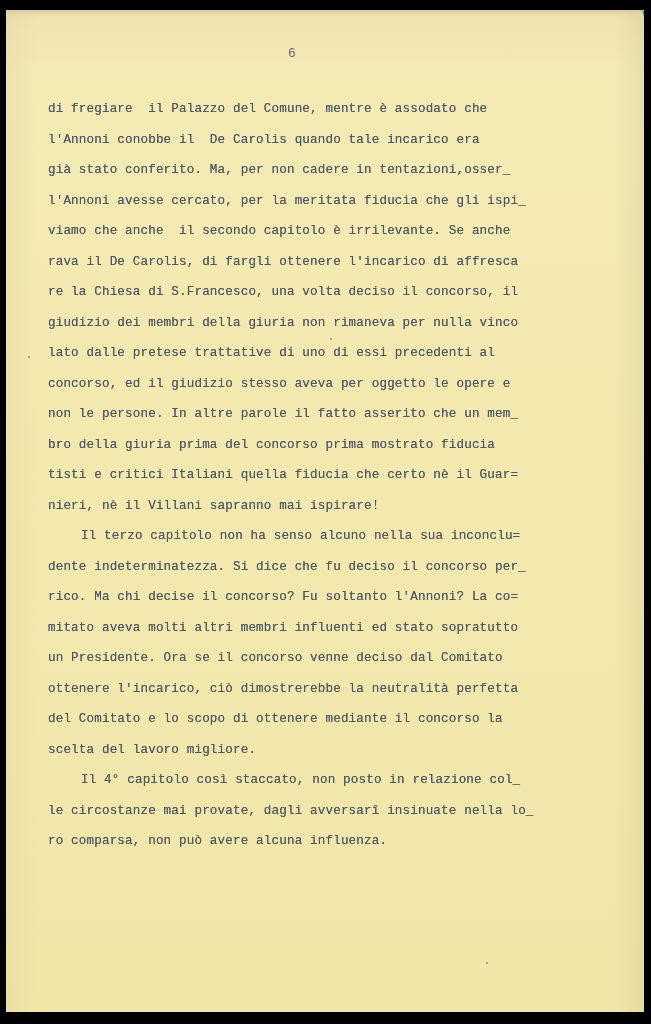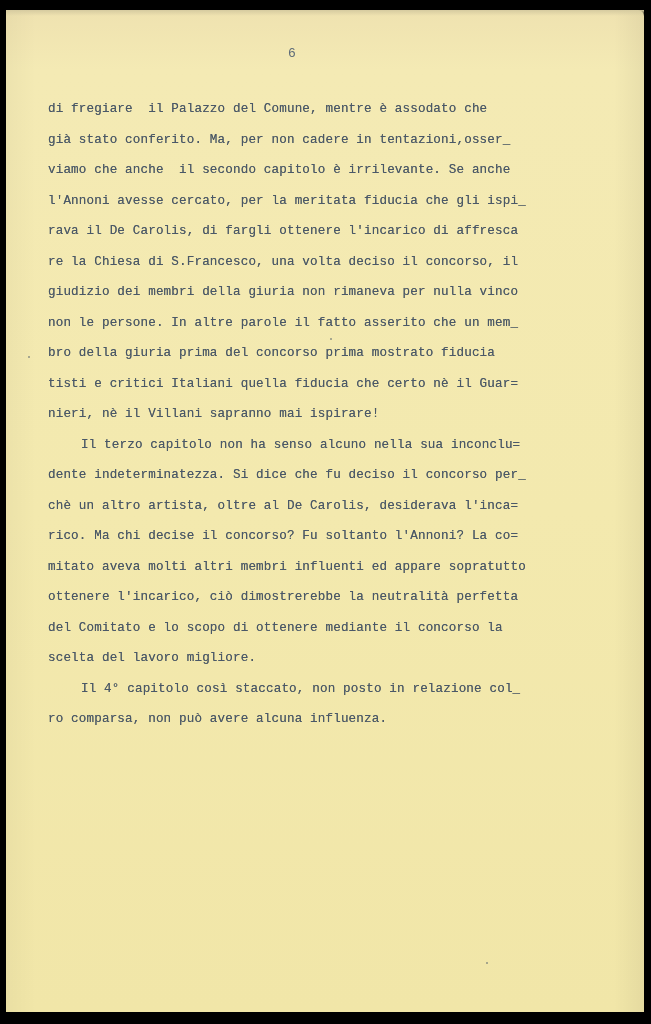--- a/index.html
+++ b/index.html
@@ -71,38 +71,42 @@
   </style>
 </head>
 <body>
 
 <div class="page">
   <div class="fold"></div>
   <div class="page-number">6</div>
 
   <div class="text-block">
     <div class="line">di fregiare  il Palazzo del Comune, mentre è assodato che</div>
+    <div class="line">l'Annoni conobbe il  De Carolis quando tale incarico era</div>
     <div class="line">già stato conferito. Ma, per non cadere in tentazioni,osser_</div>
+    <div class="line">l'Annoni avesse cercato, per la meritata fiducia che gli ispi_</div>
     <div class="line">viamo che anche  il secondo capitolo è irrilevante. Se anche</div>
-    <div class="line">l'Annoni avesse cercato, per la meritata fiducia che gli ispi_</div>
     <div class="line">rava il De Carolis, di fargli ottenere l'incarico di affresca</div>
     <div class="line">re la Chiesa di S.Francesco, una volta deciso il concorso, il</div>
     <div class="line">giudizio dei membri della giuria non rimaneva per nulla vinco</div>
+    <div class="line">lato dalle pretese trattative di uno di essi precedenti al</div>
+    <div class="line">concorso, ed il giudizio stesso aveva per oggetto le opere e</div>
     <div class="line">non le persone. In altre parole il fatto asserito che un mem_</div>
     <div class="line">bro della giuria prima del concorso prima mostrato fiducia</div>
     <div class="line">tisti e critici Italiani quella fiducia che certo nè il Guar=</div>
     <div class="line">nieri, nè il Villani sapranno mai ispirare!</div>
     <div class="line indent">Il terzo capitolo non ha senso alcuno nella sua inconclu=</div>
     <div class="line">dente indeterminatezza. Si dice che fu deciso il concorso per_</div>
-    <div class="line">chè un altro artista, oltre al De Carolis, desiderava l'inca=</div>
     <div class="line">rico. Ma chi decise il concorso? Fu soltanto l'Annoni? La co=</div>
-    <div class="line">mitato aveva molti altri membri influenti ed appare sopratutto</div>
+    <div class="line">mitato aveva molti altri membri influenti ed stato sopratutto</div>
+    <div class="line">un Presidente. Ora se il concorso venne deciso dal Comitato</div>
     <div class="line">ottenere l'incarico, ciò dimostrerebbe la neutralità perfetta</div>
     <div class="line">del Comitato e lo scopo di ottenere mediante il concorso la</div>
     <div class="line">scelta del lavoro migliore.</div>
     <div class="line indent">Il 4° capitolo così staccato, non posto in relazione col_</div>
+    <div class="line">le circostanze mai provate, dagli avversarî insinuate nella lo_</div>
     <div class="line">ro comparsa, non può avere alcuna influenza.</div>
   </div>
 
   <div class="speck" style="left:22px;top:346px;"></div>
   <div class="speck" style="left:324px;top:328px;"></div>
   <div class="speck" style="left:480px;top:952px;"></div>
 </div>
 
 </body></html>

